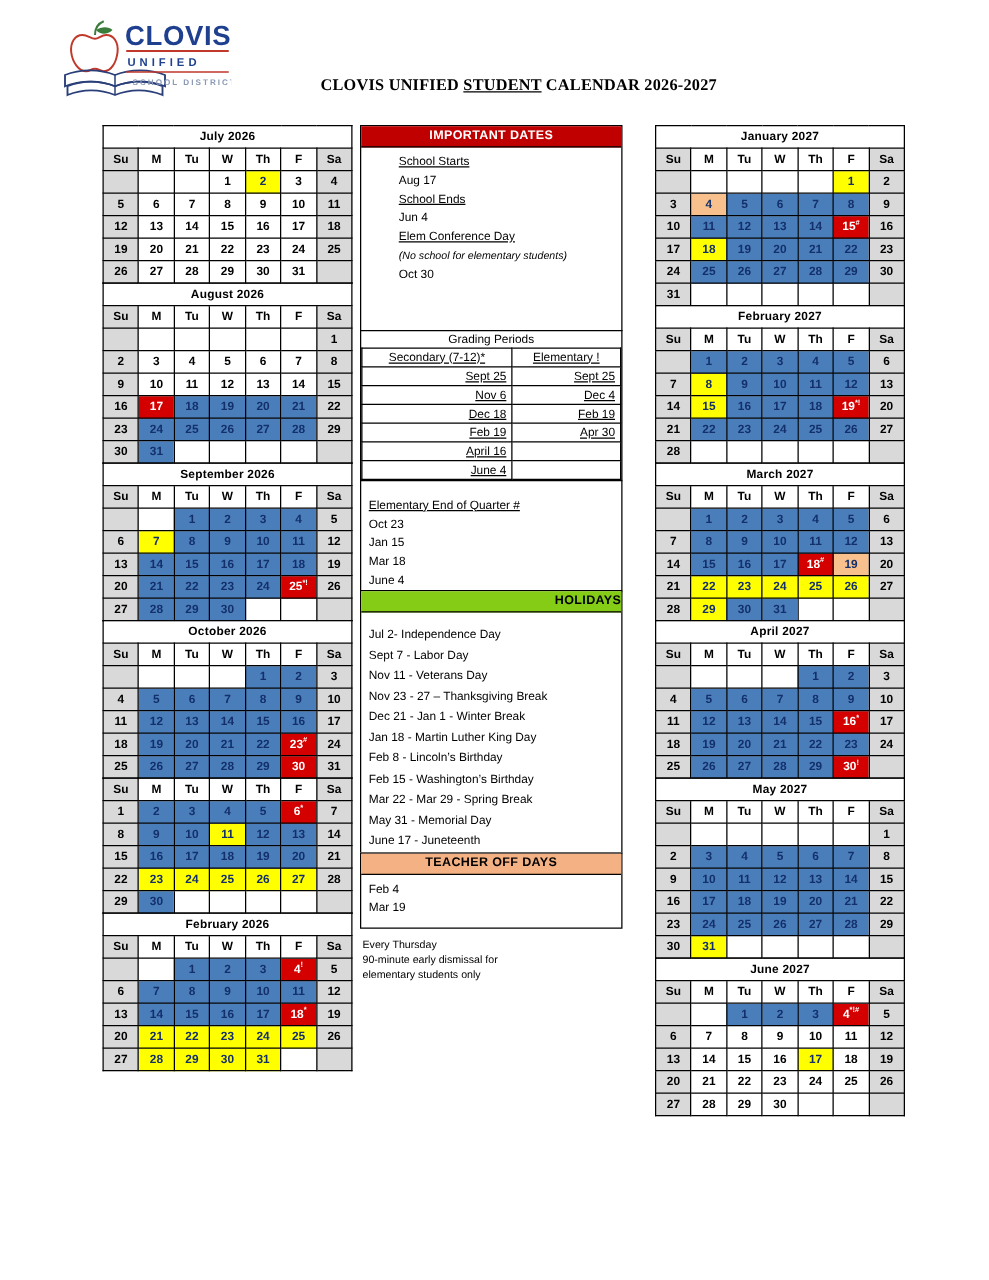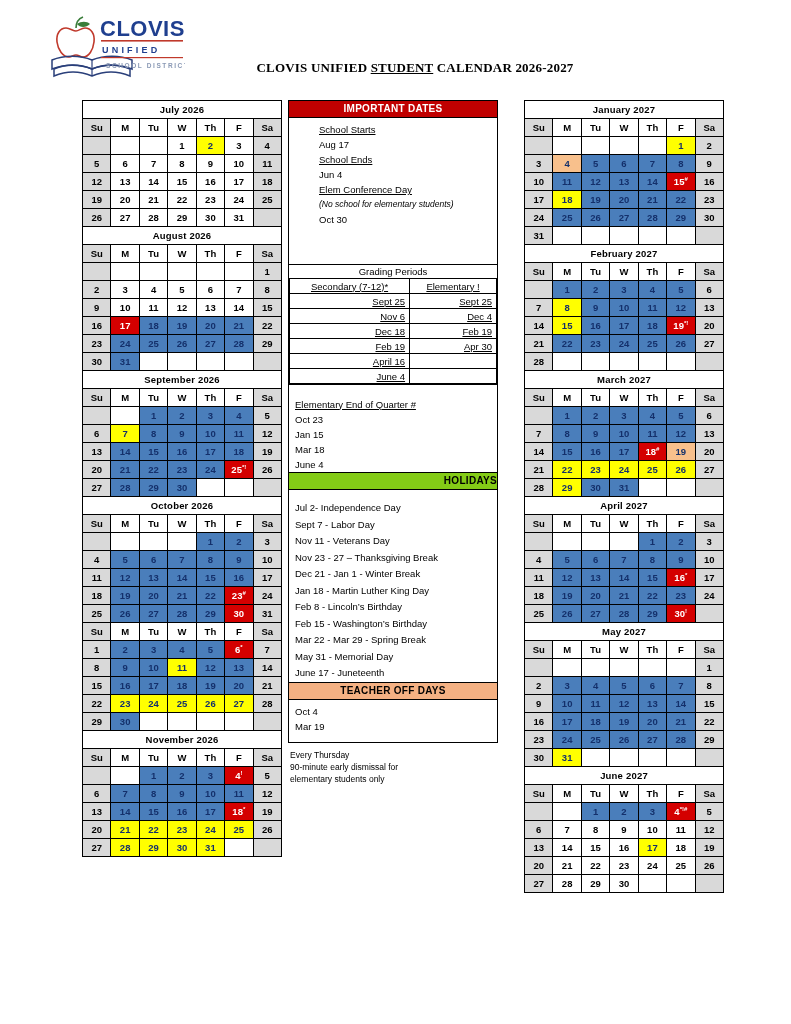--- a/index.html
+++ b/index.html
@@ -483,21 +483,21 @@
             <td class="blank"></td>
             <td class="blank"></td>
             <td class="blank"></td>
             <td class="blank we"></td>
           </tr>
         </tbody>
       </table>
       <table class="month">
         <tbody>
           <tr>
-            <td class="m-title" colspan="7">November 2026</td>
+            <td class="m-title" colspan="7">February 2026</td>
           </tr>
           <tr>
             <td class="dow">Su</td>
             <td class="dow wk">M</td>
             <td class="dow wk">Tu</td>
             <td class="dow wk">W</td>
             <td class="dow wk">Th</td>
             <td class="dow wk">F</td>
             <td class="dow">Sa</td>
           </tr>
@@ -626,21 +626,21 @@
           <div>Feb 15 - Washington’s Birthday</div>
           <div>Mar 22 - Mar 29 - Spring Break</div>
           <div>May 31 - Memorial Day</div>
           <div>June 17 - Juneteenth</div>
         </div>
     </div>
 
     <div class="box">
       <div class="bar orange">TEACHER OFF DAYS</div>
       <div class="box-body tod-body" id="teacherOffList">
-          <div>Oct 4</div>
+          <div>Feb 4</div>
           <div>Mar 19</div>
         </div>
     </div>
 
     <div class="footnote">
       <div>Every Thursday</div>
       <div>90-minute early dismissal for</div>
       <div>elementary students only</div>
     </div>
   </div>

